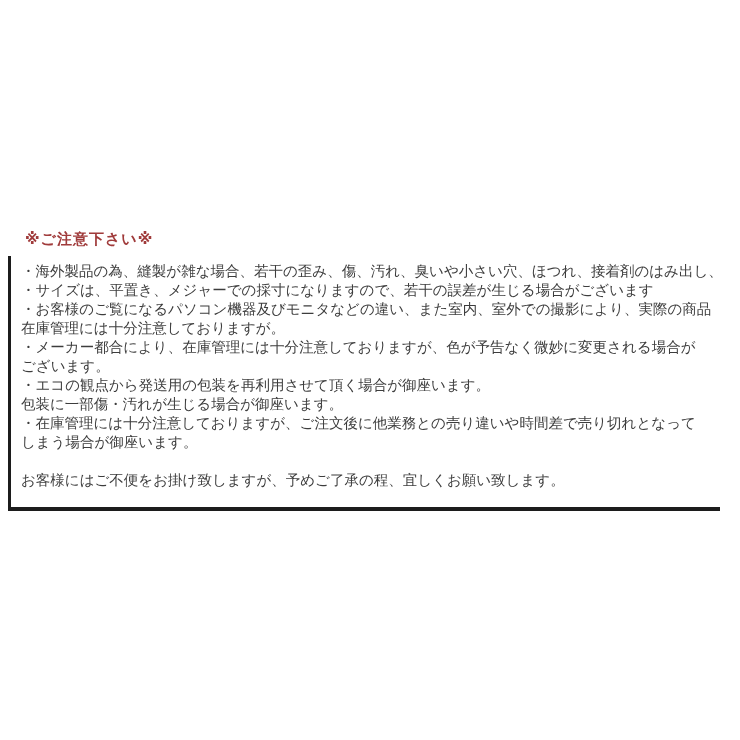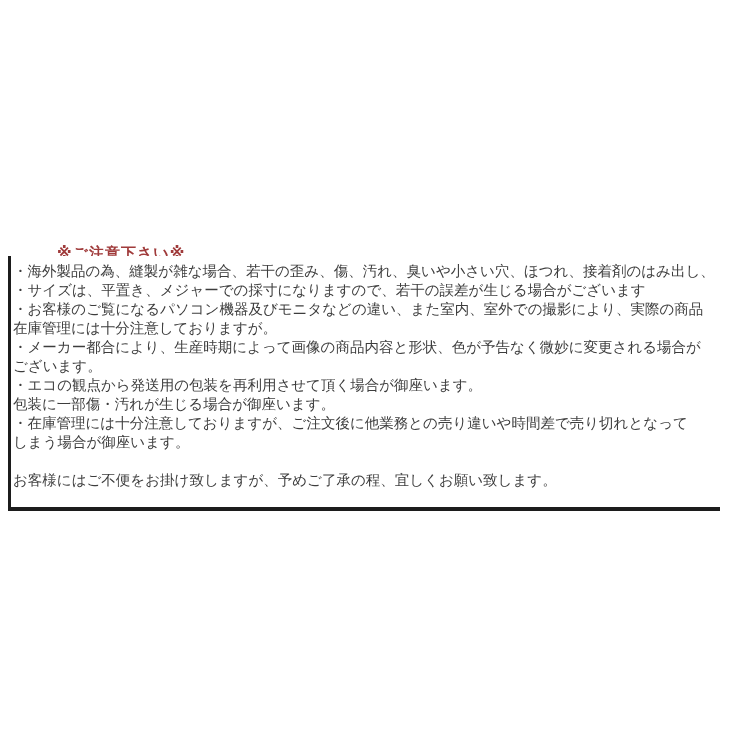--- a/index.html
+++ b/index.html
@@ -15,41 +15,40 @@
     overflow: hidden;
   }
   .page {
     position: absolute;
     inset: 0;
     background: #ffffff;
   }
   .notice-title {
     position: absolute;
     left: 25px;
-    top: 244px;
+    top: 230px;
     font-size: 15px;
     font-weight: bold;
     letter-spacing: 1px;
     color: #a03b3b;
     white-space: nowrap;
-    margin-left: 32px;
   }
   .notice-box {
     position: absolute;
     left: 8px;
     top: 256px;
     width: 709px;
     height: 251px;
     border-left: 3px solid #1c1c1c;
     border-bottom: 4px solid #1c1c1c;
     box-sizing: content-box;
     background: #ffffff;
   }
   .notice-lines {
-    padding: 6px 4px 0 2px;
+    padding: 6px 4px 0 10px;
     font-family: Liberation Serif, serif;
   }
   .notice-line {
     font-size: 14.5px;
     line-height: 19px;
     min-height: 19px;
     color: #3d3d3d;
     letter-spacing: 0;
     white-space: nowrap;
   }
@@ -59,21 +58,21 @@
 
 <div class="page">
   <div class="notice-title">※ご注意下さい※</div>
 
   <div class="notice-box">
     <div class="notice-lines">
         <div class="notice-line">・海外製品の為、縫製が雑な場合、若干の歪み、傷、汚れ、臭いや小さい穴、ほつれ、接着剤のはみ出し、</div>
         <div class="notice-line">・サイズは、平置き、メジャーでの採寸になりますので、若干の誤差が生じる場合がございます</div>
         <div class="notice-line">・お客様のご覧になるパソコン機器及びモニタなどの違い、また室内、室外での撮影により、実際の商品</div>
         <div class="notice-line">在庫管理には十分注意しておりますが。</div>
-        <div class="notice-line">・メーカー都合により、生産時期によって画像の商品内容と形状、色が予告なく微妙に変更される場合が</div>
+        <div class="notice-line">・メーカー都合により、在庫管理には十分注意しておりますが、色が予告なく微妙に変更される場合が</div>
         <div class="notice-line">ございます。</div>
         <div class="notice-line">・エコの観点から発送用の包装を再利用させて頂く場合が御座います。</div>
         <div class="notice-line">包装に一部傷・汚れが生じる場合が御座います。</div>
         <div class="notice-line">・在庫管理には十分注意しておりますが、ご注文後に他業務との売り違いや時間差で売り切れとなって</div>
         <div class="notice-line">しまう場合が御座います。</div>
         <div class="notice-line"></div>
         <div class="notice-line">お客様にはご不便をお掛け致しますが、予めご了承の程、宜しくお願い致します。</div>
       </div>
   </div>
 </div>

